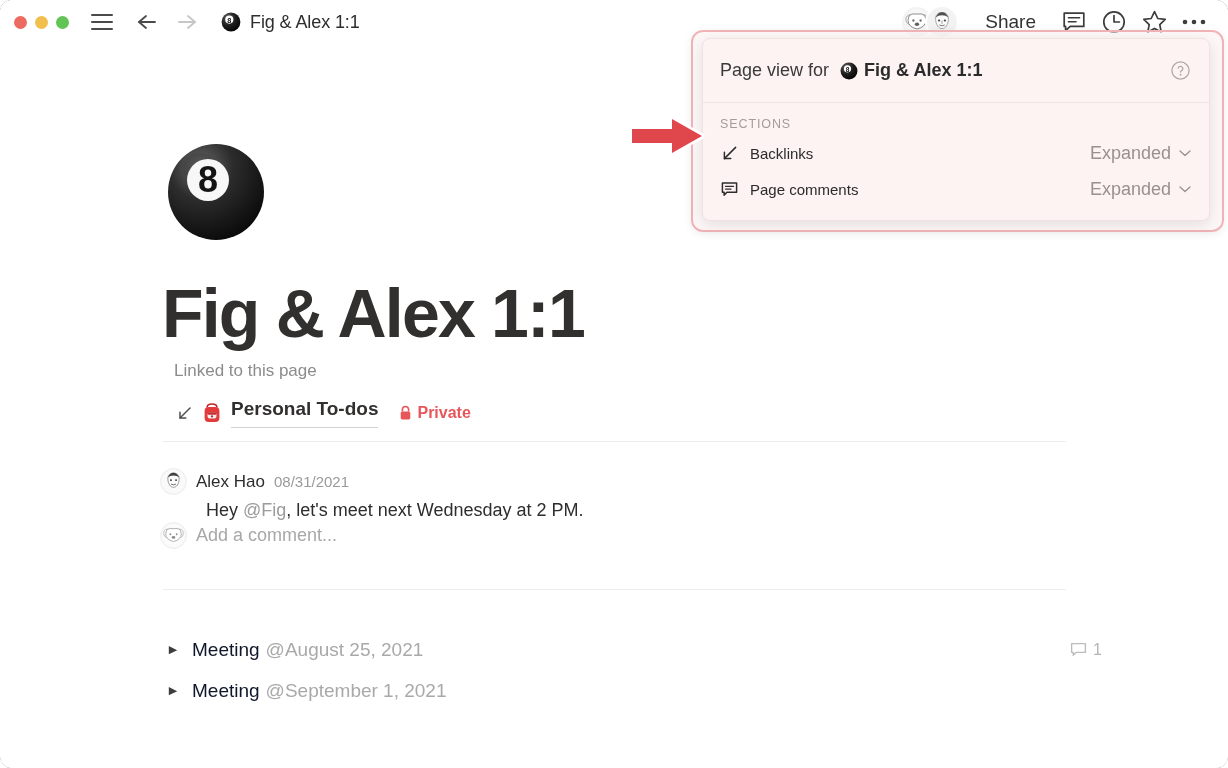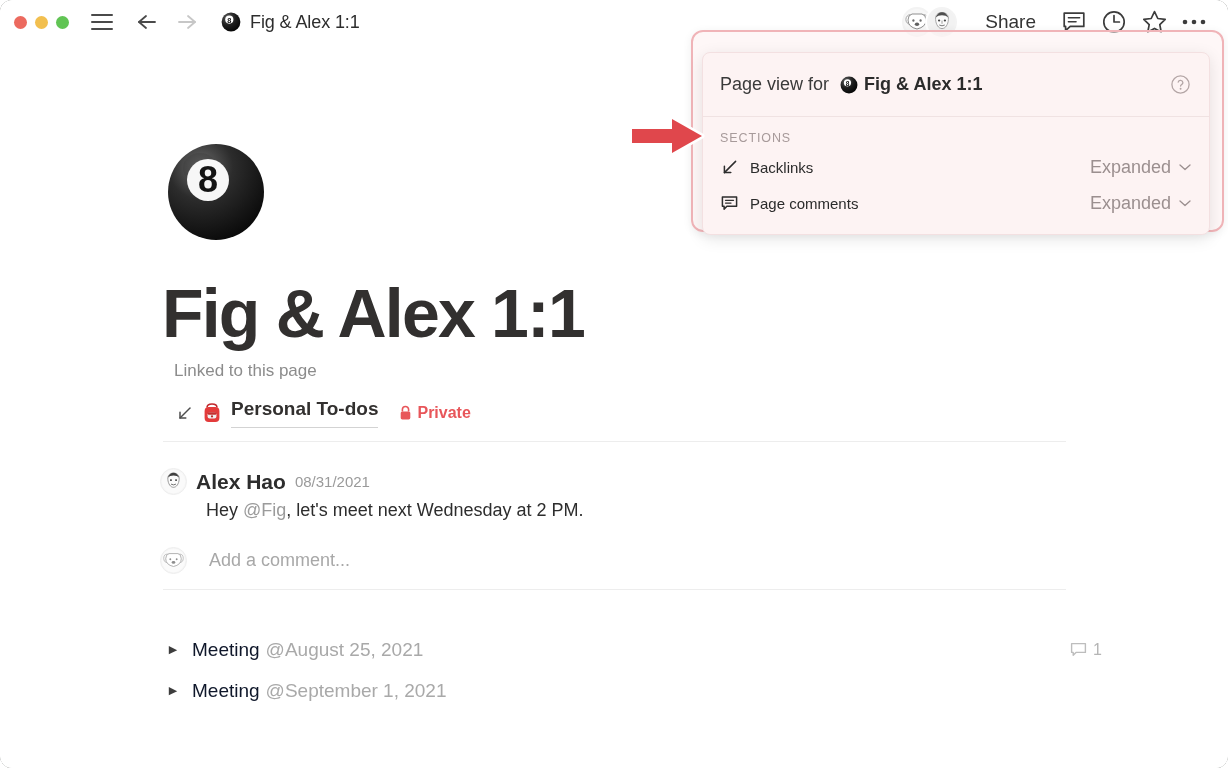--- a/index.html
+++ b/index.html
@@ -231,41 +231,41 @@
     border-radius: 50%;
     background: #f6f6f6;
     border: 1px solid #eee;
     flex: 0 0 auto;
     display: flex;
     align-items: center;
     justify-content: center;
     overflow: hidden;
   }
   .comment-author {
-    font-size: 21px;
-    font-weight: bold;
+    font-size: 17px;
+    font-weight: normal;
     color: #2d2d2d;
   }
   .comment-date {
     font-size: 15px;
     color: #9a9a9a;
   }
   .comment-body {
     margin-left: 46px;
     margin-top: 5px;
     font-size: 18px;
     color: #2d2d2d;
   }
   .mention { color: #9b9b9b; }
 
   .add-comment-row {
     display: flex;
     align-items: center;
-    gap: 22px;
-    margin-top: 26px;
+    gap: 9px;
+    margin-top: 1px;
     cursor: text;
   }
   .add-comment-placeholder {
     font-size: 18px;
     color: #a8a8a8;
   }
 
   .meeting-list {
     position: absolute;
     left: 162px;
@@ -315,21 +315,21 @@
     height: 198px;
     border: 2px solid #f0b4b8;
     border-radius: 12px;
     background: rgba(253,240,241,0.55);
     box-shadow: 0 2px 10px rgba(0,0,0,0.07);
     z-index: 10;
   }
   #page-view-panel {
     position: absolute;
     left: 702px;
-    top: 52px;
+    top: 38px;
     width: 506px;
     height: 181px;
     background: #fdf3f3;
     border-radius: 8px;
     border: 1px solid #f3e0e1;
     box-shadow: 0 4px 16px rgba(0,0,0,0.10);
     z-index: 11;
     overflow: hidden;
   }
   .panel-header {

